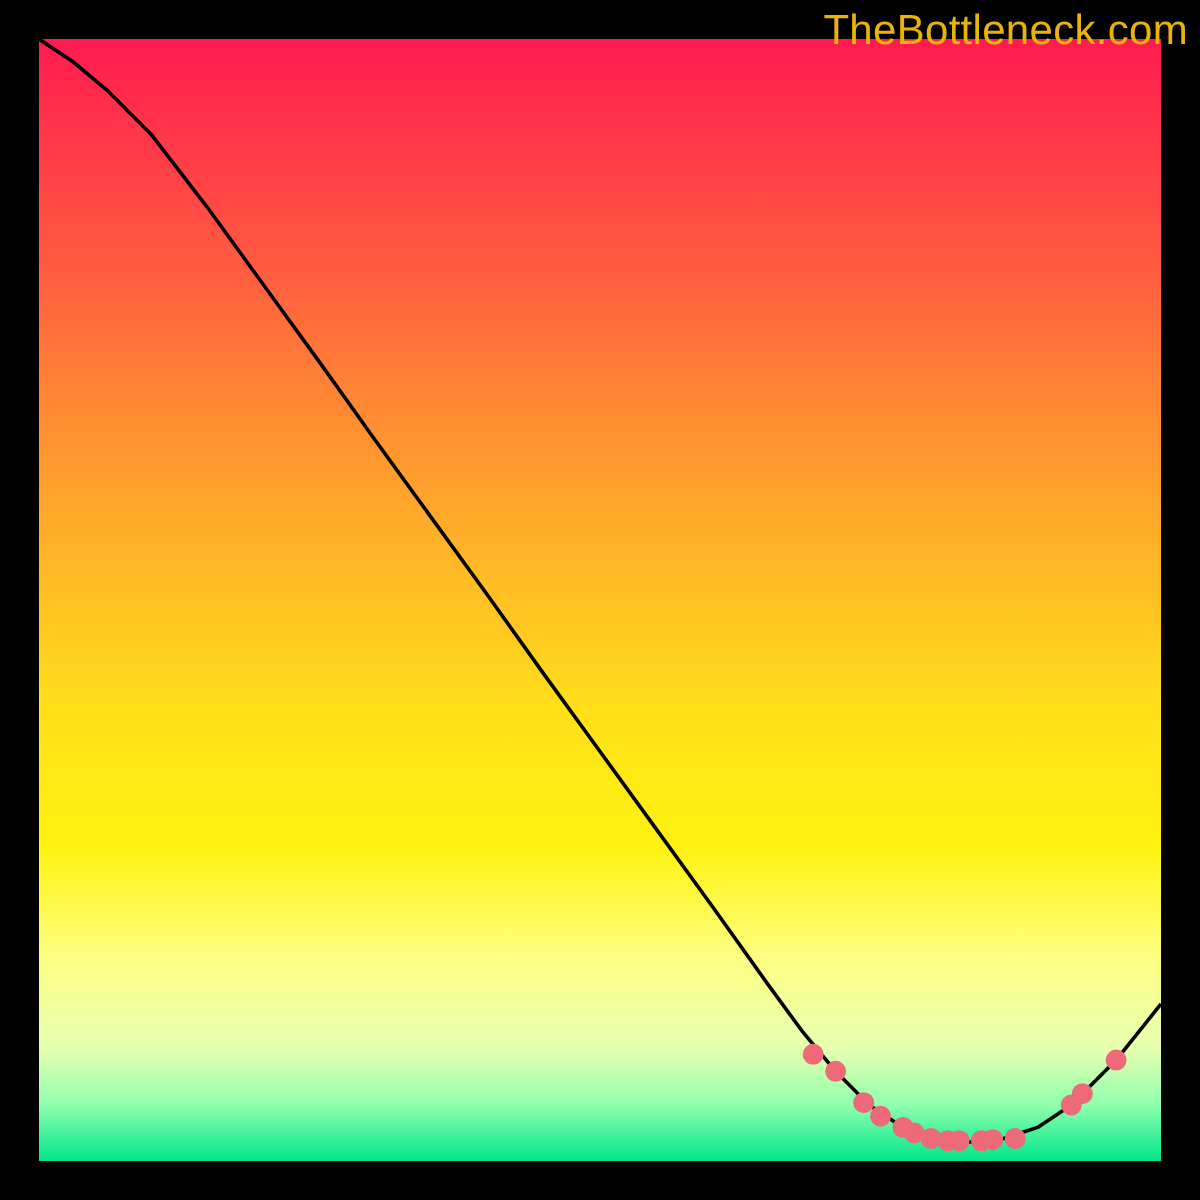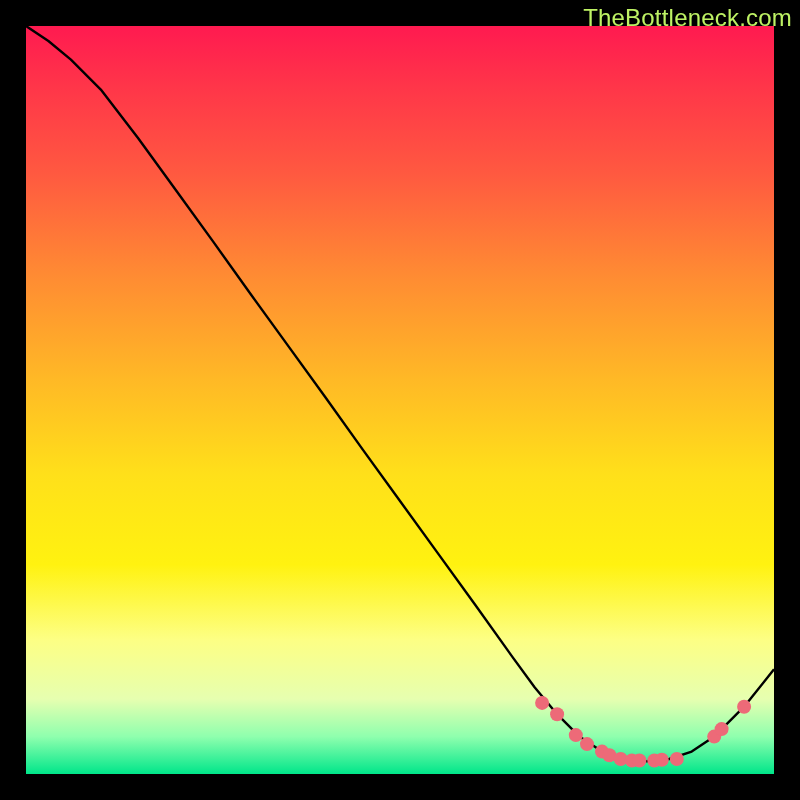--- a/index.html
+++ b/index.html
@@ -27,22 +27,22 @@
       #fff210 72%,
       #fdff84 82%,
       #e6ffb0 90%,
       #8fffae 95%,
       #00e68a 100%);
   }
   .watermark {
     position: absolute;
     top: 4px;
     right: 8px;
-    color: #bef264;
-    font-size: 24px;
+    color: #eab308;
+    font-size: 28px;
     font-weight: 500;
     letter-spacing: 0.2px;
   }
   svg.plot {
     position: absolute;
     left: 0;
     top: 0;
     width: 748px;
     height: 748px;
   }

